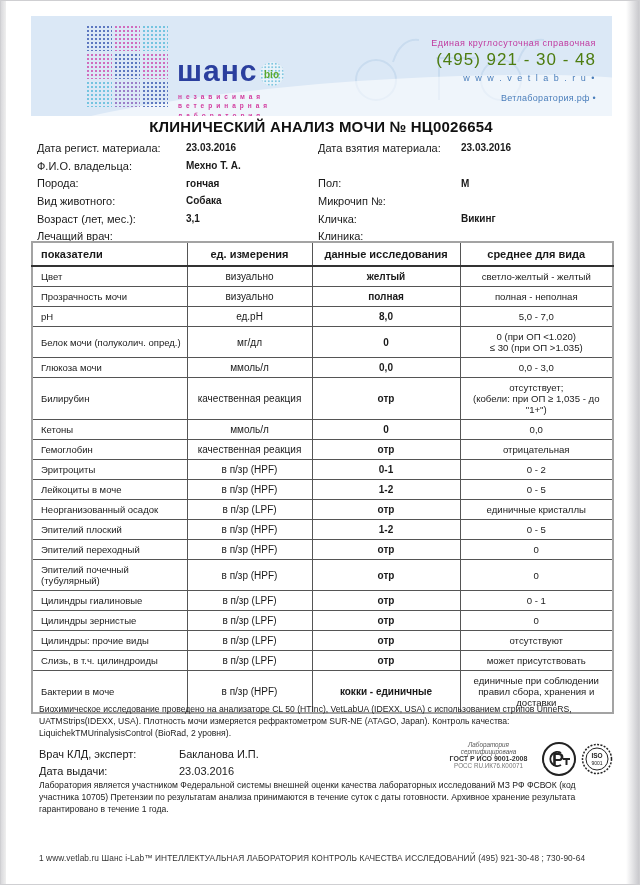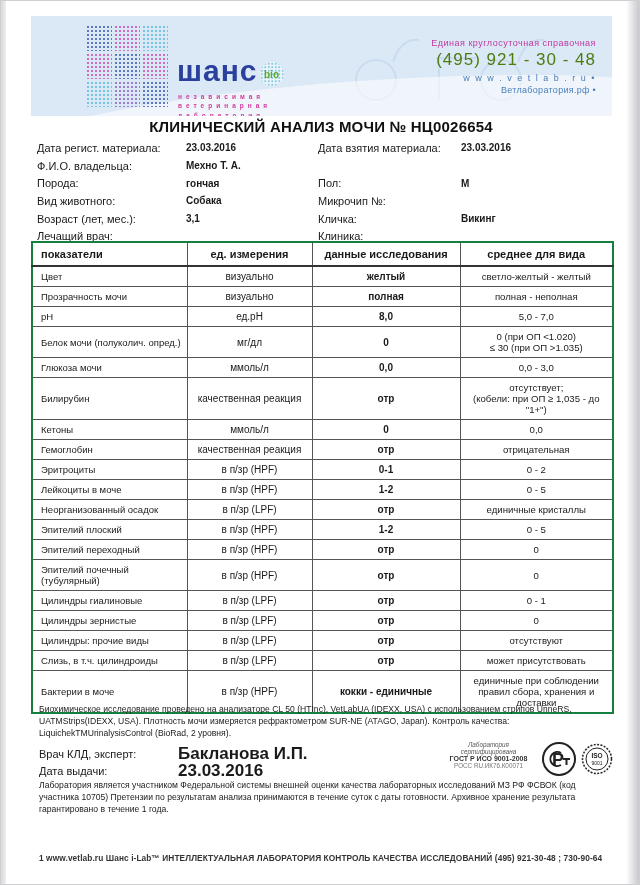--- a/index.html
+++ b/index.html
@@ -34,67 +34,67 @@
     background-image:radial-gradient(circle,#7fc6e0 1px,rgba(0,0,0,0) 1.3px); background-size:3.5px 3.5px;
     background-color:#eaf3fa; display:flex; align-items:center; justify-content:center;
     font-size:10px; font-weight:bold; color:#5aa82e; }
   .brand-sub { position:absolute; left:147px; top:76px; color:#d23a9e;
     font-size:6.5px; font-weight:bold; letter-spacing:4px; line-height:1.45; white-space:pre-line; }
   .watermark { position:absolute; left:310px; top:12px; opacity:0.85; }
   .contact { position:absolute; right:16px; top:22px; text-align:right; }
   .hotline { color:#c0399f; font-size:9px; letter-spacing:0.5px; }
   .phone { color:#4d7c0f; font-size:17px; font-weight:400; letter-spacing:1px; margin-top:2px; }
   .site { color:#4a7ebb; font-size:9px; letter-spacing:1.5px; margin-top:3px; }
-  .site2 { color:#4a7ebb; font-size:9px; letter-spacing:0.3px; margin-top:2px; }
+  .site2 { color:#4a7ebb; font-size:9px; letter-spacing:0.3px; margin-top:10px; }
 
   
   .doc-title { position:absolute; left:0; top:117px; width:640px; text-align:center;
     font-size:15px; font-weight:bold; color:#111; letter-spacing:0.2px; }
 
   
   .info { position:absolute; left:36px; top:138px; width:572px; }
   .info-row { display:flex; height:17.7px; align-items:center; }
   .il1 { width:149px; font-size:11px; }
   .iv1 { width:132px; font-size:10px; font-weight:bold; }
   .il2 { width:143px; font-size:11px; }
   .iv2 { flex:1; font-size:10px; font-weight:bold; }
 
   
   table.results { position:absolute; left:30px; top:240px; width:581px;
     border-collapse:collapse; table-layout:fixed; }
   .results th, .results td { border:1px solid #555; vertical-align:middle;
     padding:4px 3px; text-align:center; }
-  .results { border:2px solid #15803d; }
+  .results { border:2px solid #a3a3a3; }
   .results thead th { font-size:11px; font-weight:bold; padding:5px 3px;
     border-bottom:2px solid #333; }
   .results thead th:first-child, .results td:first-child { text-align:left; padding-left:8px; }
   .results td:first-child { font-size:9.5px; }
   .results td { font-size:10px; }
   .results td.c2 { font-weight:bold; }
   .results td.c3 { white-space:pre-line; font-size:9.6px; }
 
   
   .note1 { position:absolute; left:38px; top:703px; width:552px;
     font-size:8.6px; line-height:1.38; color:#222; }
   .sig { position:absolute; left:38px; top:744px; width:380px; }
   .sig-row { display:flex; height:17px; align-items:center; }
-  .sig-label { width:139px; font-size:11px; }
-  .sig-value { font-size:17px; font-weight:bold; }
+  .sig-label { width:128px; font-size:11px; }
+  .sig-value { font-size:11px; font-weight:normal;margin-left:12px; }
   .cert { position:absolute; left:440px; top:740px; width:95px; text-align:center; }
   .cert-l1 { font-size:6.3px; color:#555; font-style:italic; }
   .cert-l2 { font-size:7px; font-weight:bold; color:#333; }
   .cert-l3 { font-size:6.3px; color:#777; }
   .stamp-rst { position:absolute; left:540px; top:740px; }
   .stamp-iso { position:absolute; left:580px; top:742px; }
   .note2 { position:absolute; left:38px; top:779px; width:566px;
     font-size:8.6px; line-height:1.38; color:#222; }
 
   
   .footer { position:absolute; left:38px; top:852px; width:580px;
-    font-size:8.3px; color:#333; letter-spacing:0.1px;font-weight:bold; }
+    font-size:8.3px; color:#333; letter-spacing:0.1px; }
 </style>
 </head>
 <body>
 
 <div class="edge-left"></div>
 <div class="edge-right"></div>
 
 <div class="band">
   <svg class="watermark" width="230" height="80" viewBox="0 0 230 80">
     <g fill="none" stroke="#c7daee" stroke-width="2">

